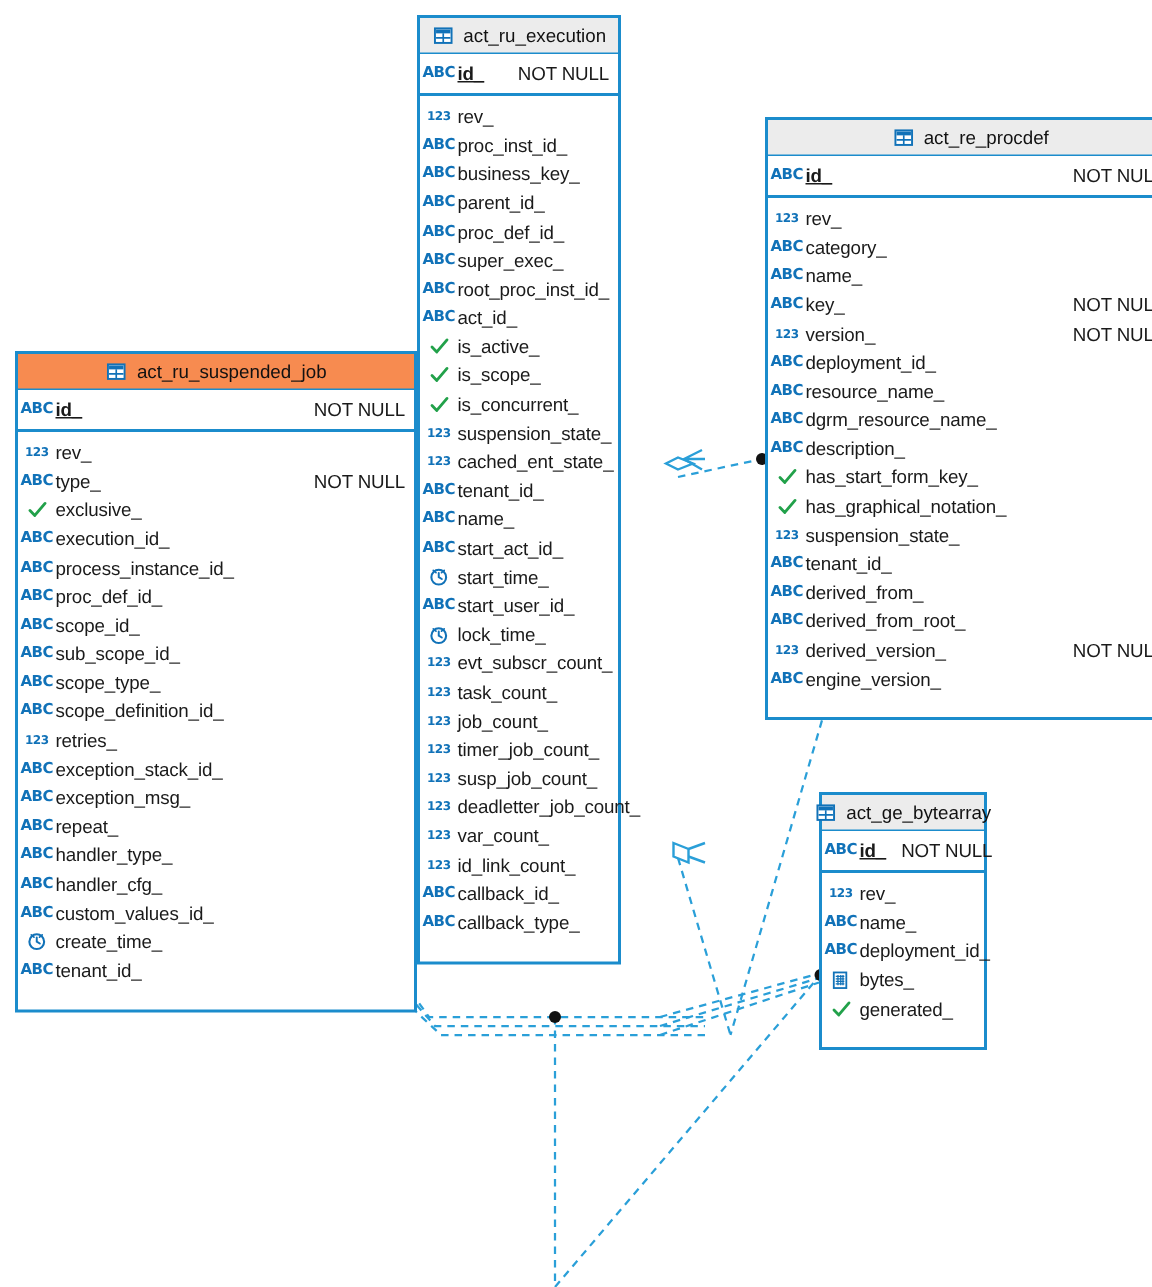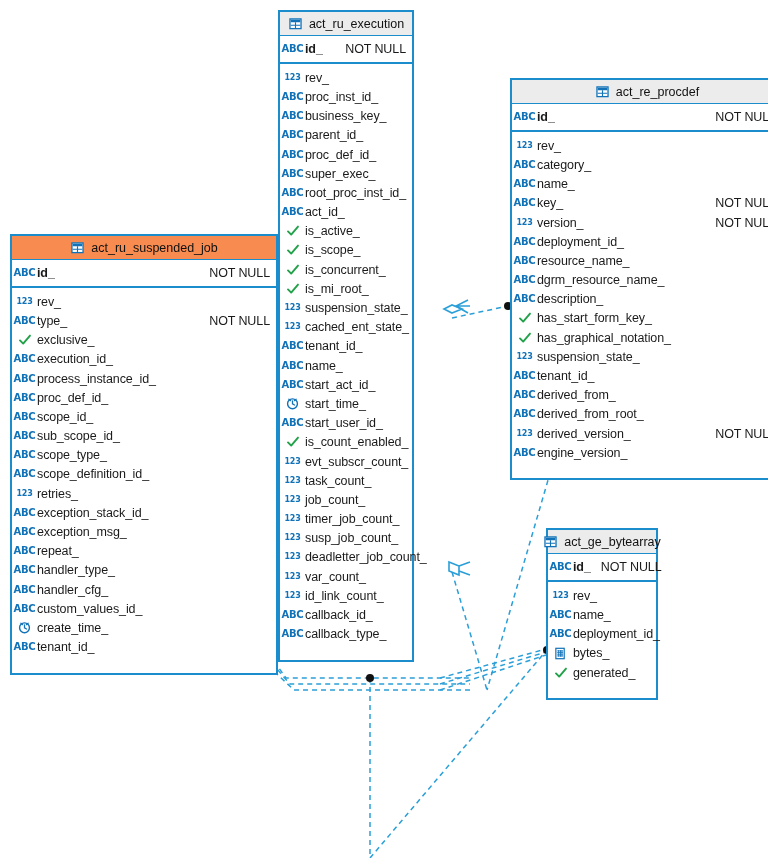--- a/index.html
+++ b/index.html
@@ -69,20 +69,21 @@
     height: 19.2px;
     white-space: nowrap;
   }
   .col .cname {
     flex: 0 0 auto;
     padding-left: 5px;
     letter-spacing: -0.1px;
   }
   .col .cname.pk {
     font-weight: bold;
+    text-decoration: underline;
   }
   .col .spacer { flex: 1 1 auto; min-width: 10px; }
   .col .nn {
     flex: 0 0 auto;
     color: #1a1a1a;
     letter-spacing: -0.1px;
   }
 
   
   .ic {
@@ -261,30 +262,20 @@
           <span class="ic bool">
             <svg width="14" height="14" viewBox="0 0 14 14">
               <path d="M2 7.4 L5.2 10.6 L12 2.6" fill="none" stroke="#22a14a" stroke-width="1.9" stroke-linecap="round" stroke-linejoin="round"></path>
             </svg>
           </span>
           <span class="cname">is_concurrent_</span>
           <span class="spacer"></span>
           <span class="nn"></span>
         </div>
         <div class="col">
-          <span class="ic bool">
-            <svg width="14" height="14" viewBox="0 0 14 14">
-              <path d="M2 7.4 L5.2 10.6 L12 2.6" fill="none" stroke="#22a14a" stroke-width="1.9" stroke-linecap="round" stroke-linejoin="round"></path>
-            </svg>
-          </span>
-          <span class="cname">is_mi_root_</span>
-          <span class="spacer"></span>
-          <span class="nn"></span>
-        </div>
-        <div class="col">
           <span class="ic num">123</span>
           <span class="cname">suspension_state_</span>
           <span class="spacer"></span>
           <span class="nn"></span>
         </div>
         <div class="col">
           <span class="ic num">123</span>
           <span class="cname">cached_ent_state_</span>
           <span class="spacer"></span>
           <span class="nn"></span>
@@ -319,26 +310,28 @@
           <span class="spacer"></span>
           <span class="nn"></span>
         </div>
         <div class="col">
           <span class="ic abc">ABC</span>
           <span class="cname">start_user_id_</span>
           <span class="spacer"></span>
           <span class="nn"></span>
         </div>
         <div class="col">
-          <span class="ic bool">
-            <svg width="14" height="14" viewBox="0 0 14 14">
-              <path d="M2 7.4 L5.2 10.6 L12 2.6" fill="none" stroke="#22a14a" stroke-width="1.9" stroke-linecap="round" stroke-linejoin="round"></path>
-            </svg>
-          </span>
-          <span class="cname">is_count_enabled_</span>
+          <span class="ic ts">
+            <svg width="13" height="13" viewBox="0 0 14 14">
+              <circle cx="7" cy="7.3" r="5.3" fill="none" stroke="#1172b8" stroke-width="1.5"></circle>
+              <path d="M7 4.3 L7 7.3 L9.2 8.6" fill="none" stroke="#1172b8" stroke-width="1.4" stroke-linecap="round"></path>
+              <path d="M3.1 2.4 L5.0 4.0 M10.9 2.4 L9.0 4.0" stroke="#1172b8" stroke-width="1.3" stroke-linecap="round"></path>
+            </svg>
+          </span>
+          <span class="cname">lock_time_</span>
           <span class="spacer"></span>
           <span class="nn"></span>
         </div>
         <div class="col">
           <span class="ic num">123</span>
           <span class="cname">evt_subscr_count_</span>
           <span class="spacer"></span>
           <span class="nn"></span>
         </div>
         <div class="col">

